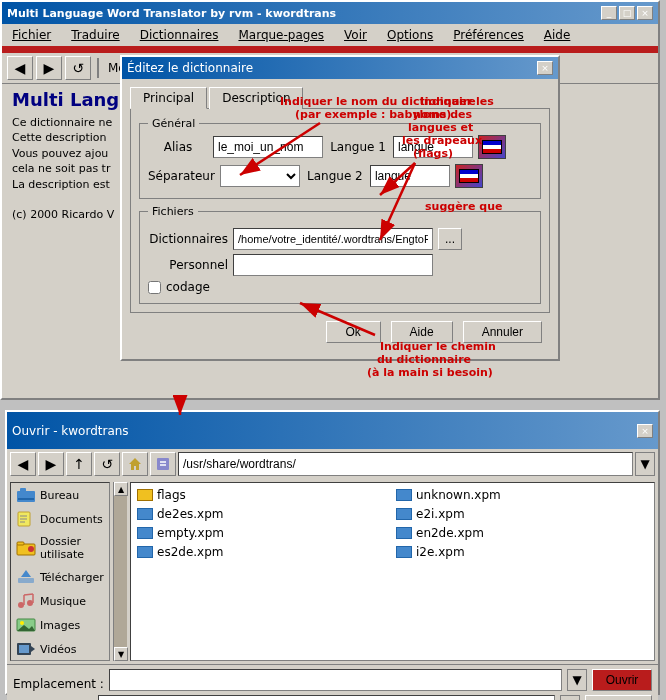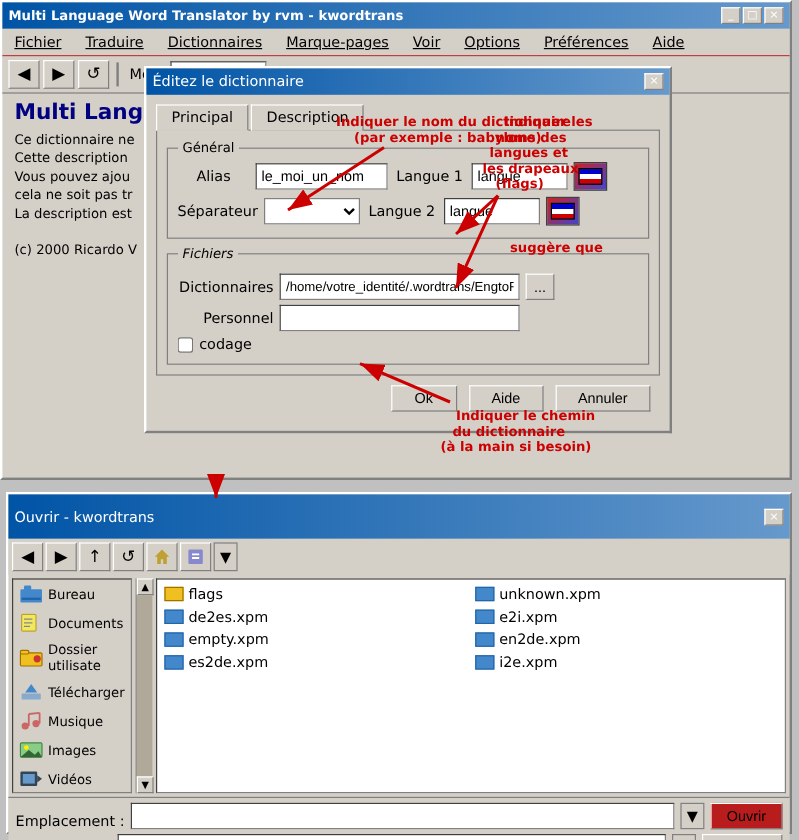--- a/index.html
+++ b/index.html
@@ -57,21 +57,21 @@
       align-items: center;
       justify-content: center;
       cursor: pointer;
     }
 
     
     .menu-bar {
       background: #d4d0c8;
       display: flex;
       padding: 2px 5px;
-      border-bottom: 1px solid #b91c1c;
+      border-bottom: 7px solid #b91c1c;
       gap: 10px;
     }
 
     .menu-item {
       padding: 2px 5px;
       font-size: 12px;
       cursor: pointer;
       text-decoration: underline;
     }
 
@@ -262,21 +262,20 @@
     
     .files-section {
       border: 1px solid #808080;
       padding: 5px 8px;
     }
 
     .files-legend {
       font-size: 11px;
       padding: 0 4px;
       margin-bottom: 5px;
-      font-style: italic;
     }
 
     .file-row {
       display: flex;
       align-items: center;
       margin-bottom: 4px;
       gap: 5px;
     }
 
     .file-label {
@@ -750,20 +749,21 @@
           <polygon points="7,1 13,7 11,7 11,13 8,13 8,9 6,9 6,13 3,13 3,7 1,7" fill="#c0a030"></polygon>
         </svg>
     </div>
     <div class="open-dialog-nav-btn">
       <svg width="14" height="14" viewBox="0 0 14 14">
           <rect x="1" y="1" width="12" height="12" fill="#8888cc" rx="1"></rect>
           <line x1="4" y1="5" x2="10" y2="5" stroke="white" stroke-width="1.5"></line>
           <line x1="4" y1="8" x2="10" y2="8" stroke="white" stroke-width="1.5"></line>
         </svg>
     </div>
+    <input type="text" class="path-input" value="/usr/share/wordtrans/" style="">
     <div class="path-dropdown">▼</div>
   </div>
 
   <div class="open-dialog-body">
 
     <div class="open-sidebar">
       <div class="sidebar-item-row">
         <div class="sidebar-icon">
           <svg width="20" height="16" viewBox="0 0 20 16">
               <rect x="1" y="4" width="18" height="11" fill="#4488cc" rx="1"></rect>

